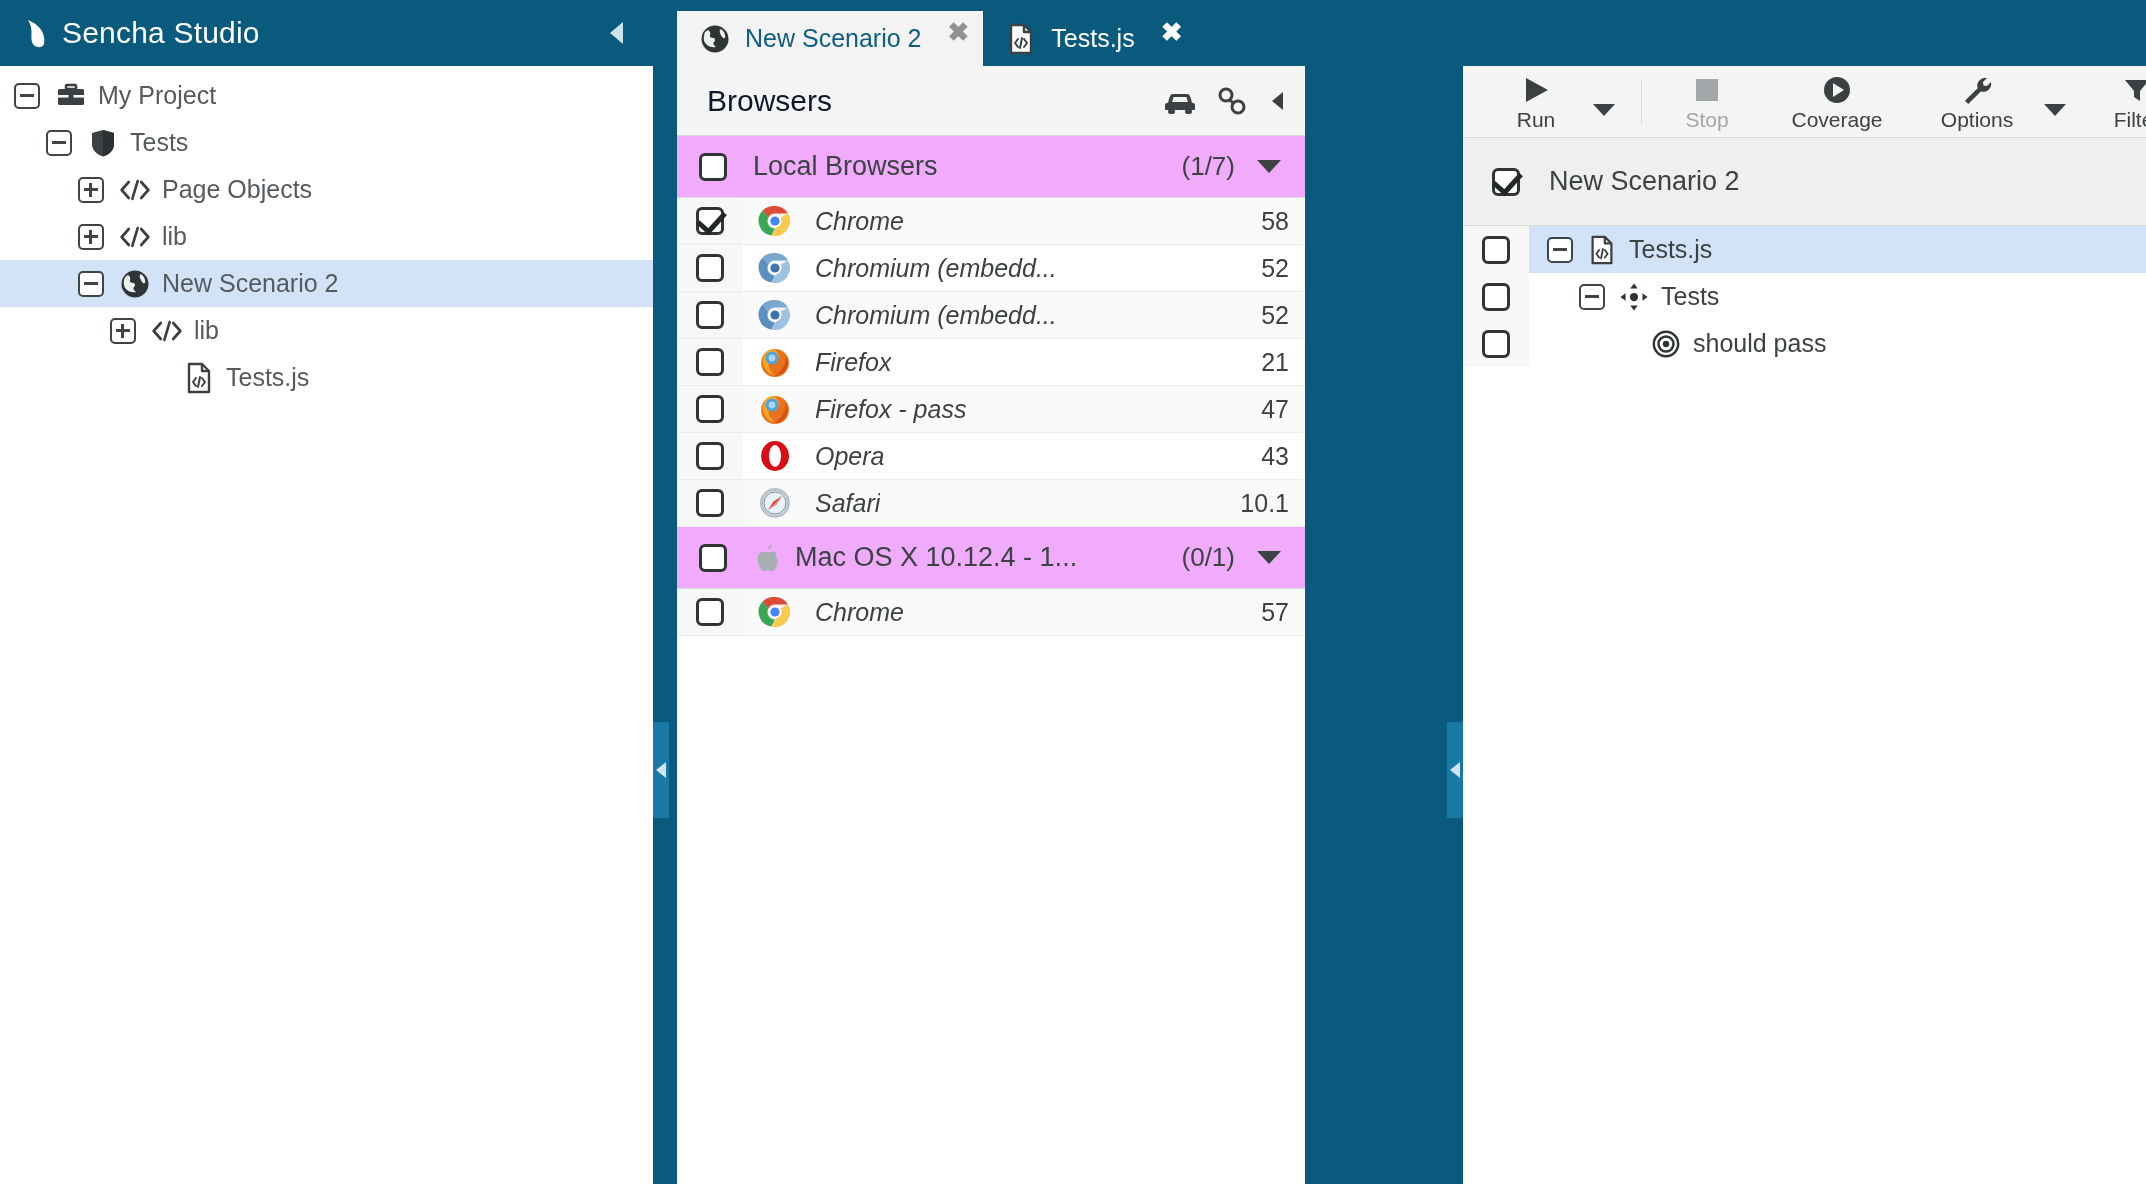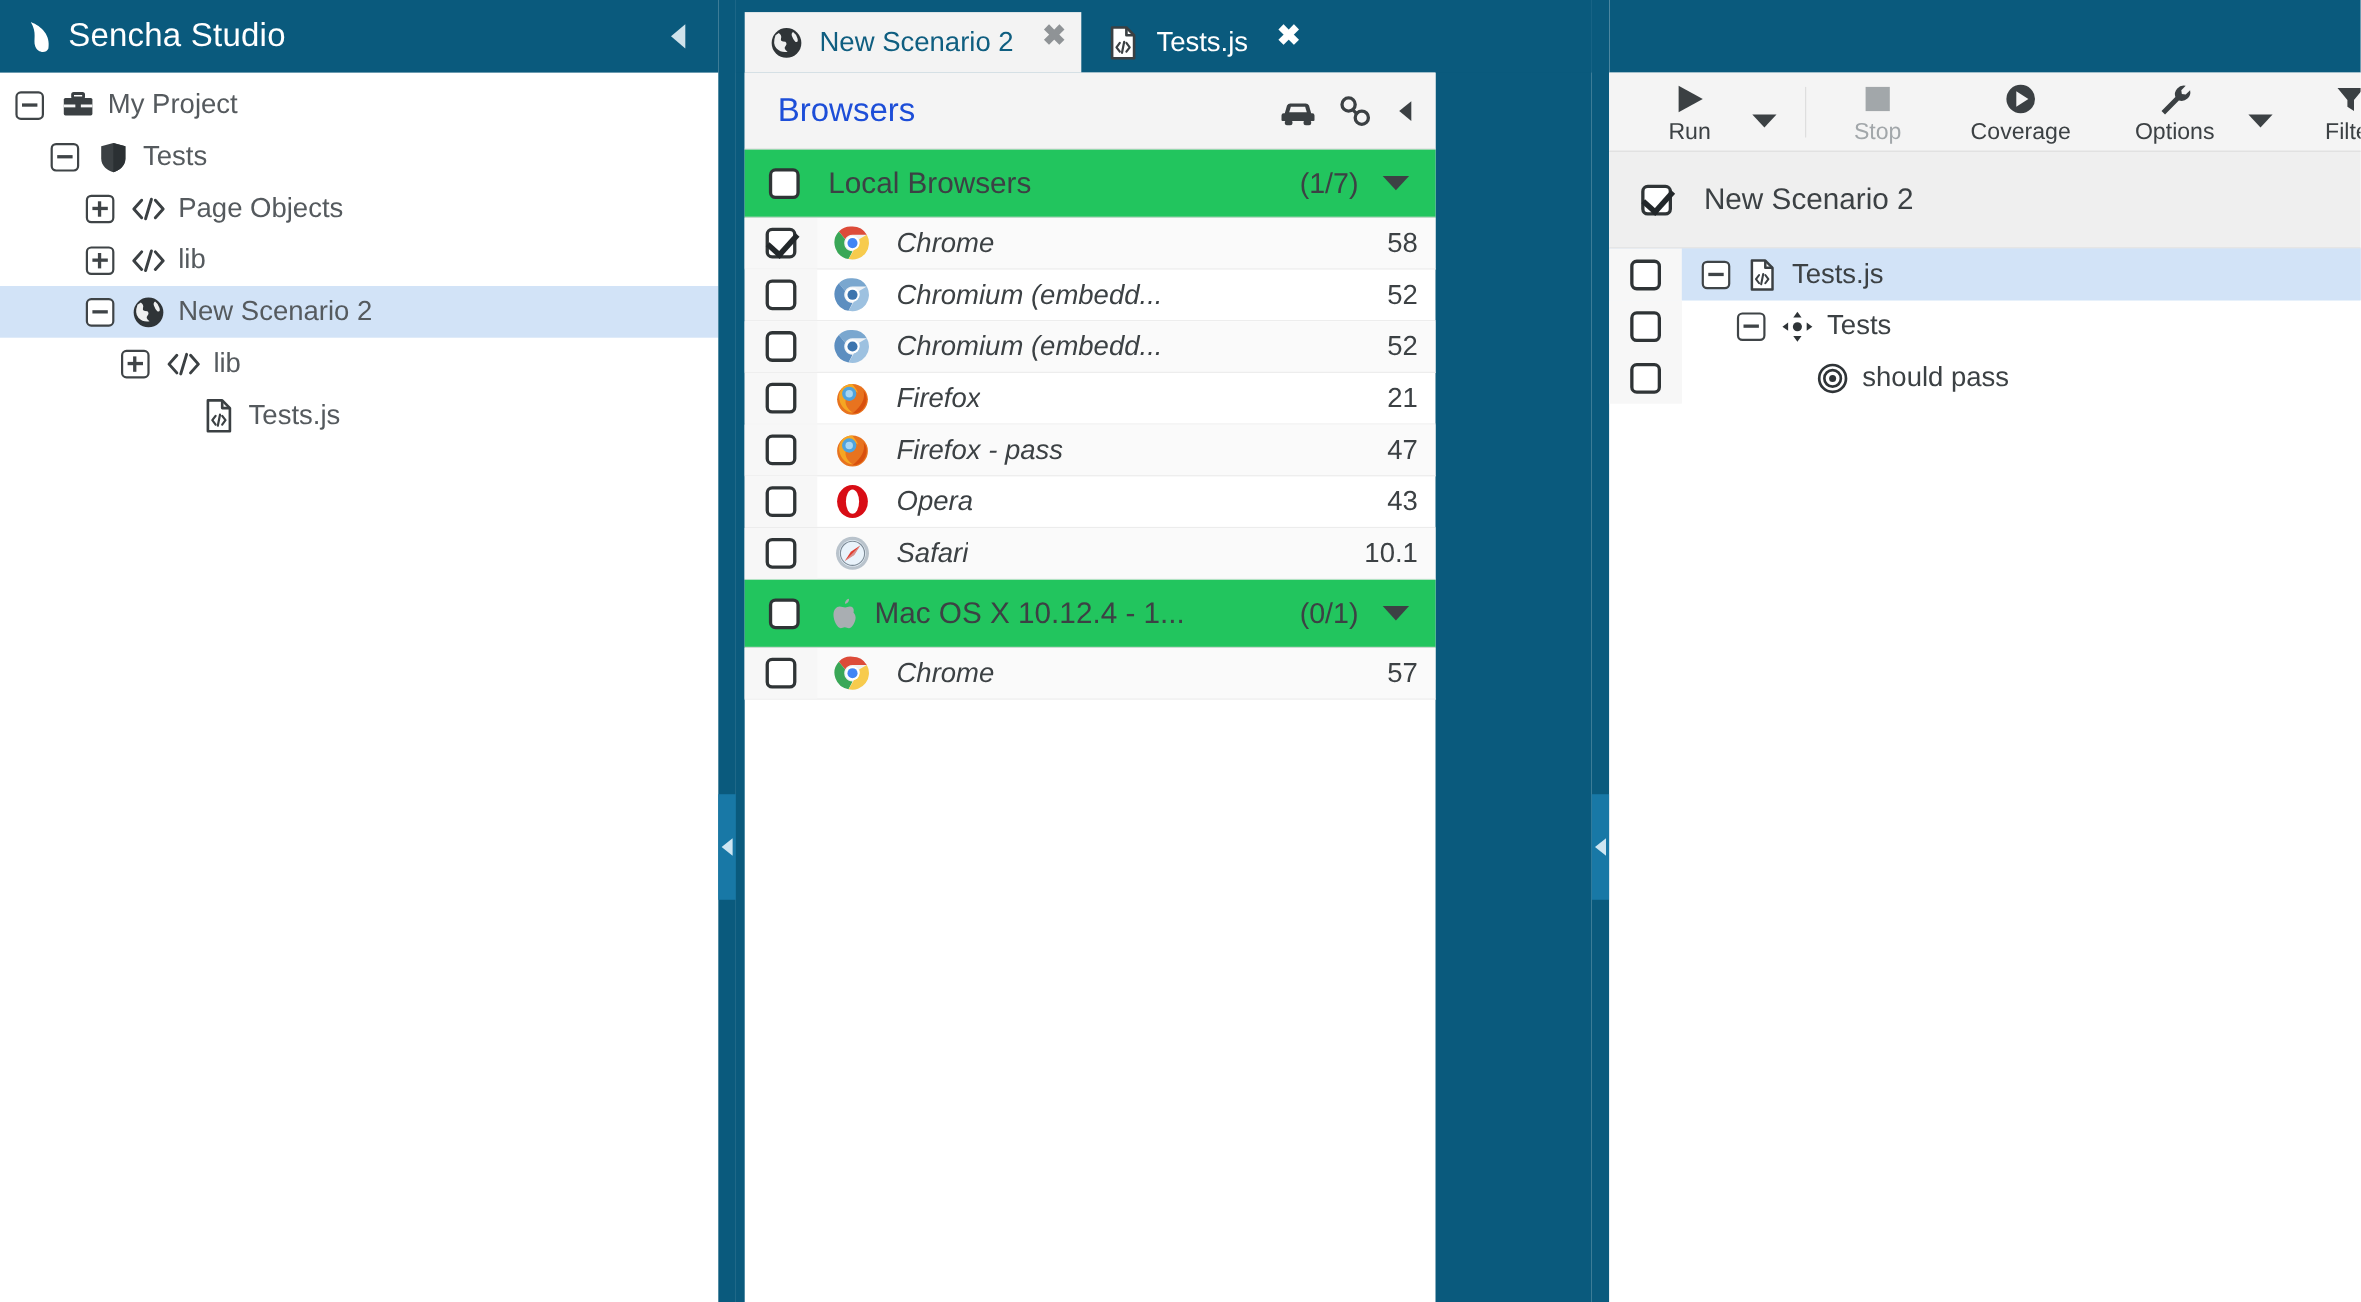--- a/index.html
+++ b/index.html
@@ -60,27 +60,27 @@
   .tab.inactive .tab-close { color: #ffffff; }
 
   .browsers-panel {
     position: absolute; left: 8px; top: 66px; width: 628px; bottom: 0;
     background: #ffffff; display: flex; flex-direction: column;
   }
   .browsers-head {
     height: 70px; background: #f4f4f4; border-bottom: 1px solid #d7d7d7;
     display: flex; align-items: center; padding: 0 18px 0 30px; flex: 0 0 70px;
   }
-  .browsers-title { font-size: 30px; color: #1d4ed8; text-align: center; }
+  .browsers-title { font-size: 30px; color: #0f172a; text-align: center; }
   .browsers-tools { margin-left: auto; display: flex; align-items: center; gap: 18px; }
   .bt-icon { width: 34px; height: 34px; display: flex; align-items: center; justify-content: center; }
   .bt-icon.small-tri { width: 20px; }
 
   .grp-row {
-    display: flex; align-items: center; height: 62px; background: #22c55e;
+    display: flex; align-items: center; height: 62px; background: #f0abfc;
     border-bottom: 1px solid #dcdcdc; padding-left: 22px; position: relative;
   }
   .grp-row .cbx { flex: 0 0 28px; }
   .grp-name { font-size: 27px; color: #3c4144; margin-left: 26px; white-space: nowrap; overflow: hidden; }
   .grp-count { margin-left: auto; font-size: 26px; color: #3c4144; }
   .grp-caret { margin: 0 24px 0 22px; width: 0; height: 0; border-left: 12px solid transparent; border-right: 12px solid transparent; border-top: 13px solid #3c4144; }
   .grp-os-icon { width: 30px; margin-left: 26px; display:flex; align-items:center; justify-content:center; }
 
   .b-row { display: flex; align-items: center; height: 47px; border-bottom: 1px solid #ececec; }
   .b-row:nth-child(even) { background: #fafafa; }

